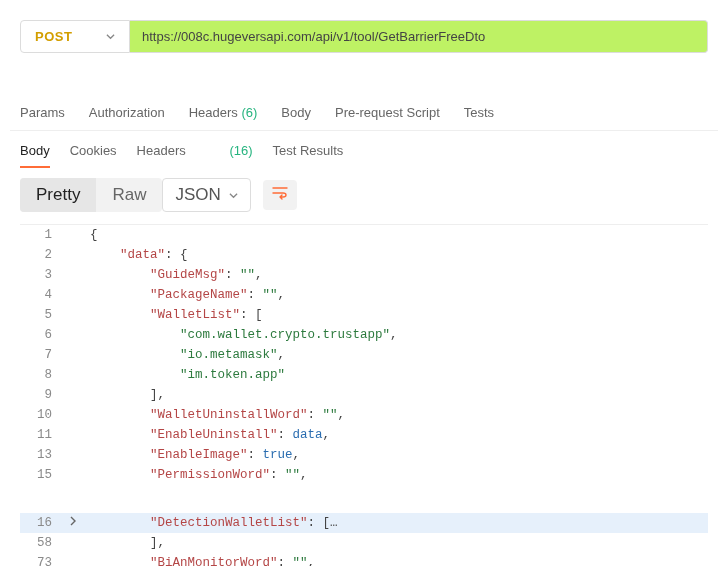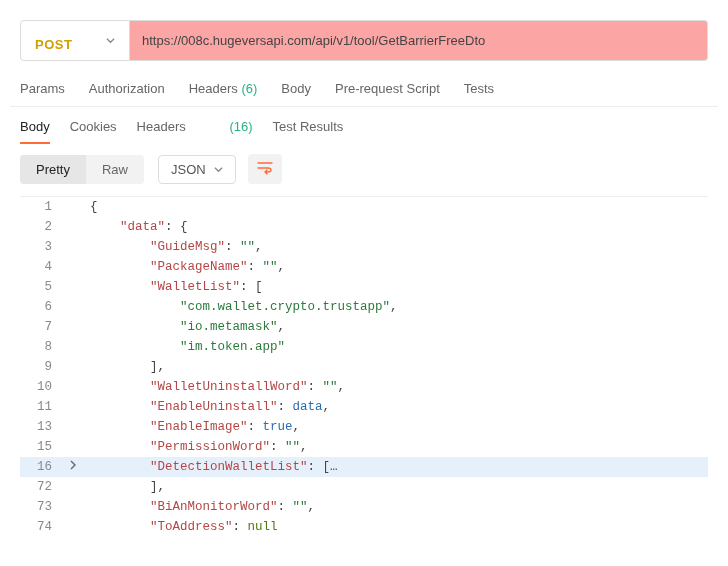--- a/index.html
+++ b/index.html
@@ -11,50 +11,50 @@
     color: #333;
     background: #fff;
     width: 728px;
   }
   .top-row { display: flex; gap: 0; margin: 0 10px 12px 10px; }
   .method-select {
     display: flex; align-items: center; justify-content: space-between;
     border: 1px solid #dcdcdc; border-radius: 4px 0 0 4px;
     padding: 8px 14px; width: 110px; background: #fff;
   }
-  .method-label { color: #d39e00; font-weight: 600; font-size: 13px; letter-spacing: .5px; margin-top: 8px; }
+  .method-label { color: #d39e00; font-weight: 600; font-size: 13px; letter-spacing: .5px; }
   .url-input {
     flex: 1; border: 1px solid #dcdcdc; border-left: none;
     border-radius: 0 4px 4px 0; padding: 8px 12px; font-size: 13px;
-    color: #444; outline: none; background:#fca5a5;
+    color: #444; outline: none; background:#bef264;
   }
   .tabs-row {
     display: flex; gap: 24px; padding: 8px 10px 10px 10px;
     border-bottom: 1px solid #eee; font-size: 13px; color: #666;
   }
-  .tabs-row span { cursor: pointer; }
+  .tabs-row span { cursor: pointer; margin-top: 32px; }
   .tabs-row .badge { color: #26b47f; }
   .subtabs-row {
     display: flex; gap: 20px; padding: 12px 10px 0 10px;
     font-size: 13px; color: #666;
   }
   .subtabs-row .item { padding-bottom: 8px; cursor:pointer; }
   .subtabs-row .active { color: #222; border-bottom: 2px solid #ff6c37; }
   .subtabs-row .badge { color: #26b47f; margin-left: 40px; }
   .view-row {
     display: flex; align-items: center; gap: 0; padding: 10px 10px 6px 10px;
-    font-size: 13px; color: #666;
+    font-size: 17px; color: #666;
   }
   .view-group {
     display: flex; background: #f2f2f2; border-radius: 4px; overflow: hidden;
   }
   .view-group span { padding: 7px 16px; cursor:pointer; }
   .view-group .active { background: #e6e6e6; color: #222; }
   .format-select {
-    margin-left: 14px; display:flex; align-items:center; gap:8px;
+    display:flex; align-items:center; gap:8px;
     border: 1px solid #ddd; border-radius: 4px; padding: 6px 12px;
     color:#555; background:#fff; cursor:pointer;
   }
   .wrap-btn {
     margin-left: 12px; width: 34px; height: 30px; display:flex;
     align-items:center; justify-content:center; background:#f2f2f2;
     border-radius:4px; cursor:pointer;
   }
   .code-area {
     margin: 6px 10px 0 10px; border-top: 1px solid #eee;
@@ -67,21 +67,21 @@
   }
   .ln {
     width: 40px; text-align: right; padding-right: 8px;
     color: #8a8a8a; user-select:none; flex-shrink:0;
   }
   .gut {
     width: 26px; text-align:center; color:#888; flex-shrink:0;
     position:relative;
   }
   .code { flex:1; white-space: pre; padding-left: 4px; }
-  .hl { background: #e6f0fb; }
+  .hl { background: #e6f0fb; margin-top: 28px; }
   .k { color: #b44646; }   
   .p { color: #444; }      
   .s { color: #2d7a3e; }   
   .b { color: #2a6db0; }   
   .nl { color: #4d7c0f; }  
   .chev svg { width:9px; height:9px; }
 </style>
 </head>
 <body>
 
@@ -208,21 +208,21 @@
       <div class="code">        <span class="k">"PermissionWord"</span><span class="p">: </span><span class="s">""</span><span class="p">,</span></div>
     </div>
     <div class="code-row hl">
       <div class="ln">16</div>
       <div class="gut"><span><svg width="8" height="10" viewBox="0 0 8 10">
             <path d="M2 1 L6 5 L2 9" stroke="#666" stroke-width="1.4" fill="none"></path>
           </svg></span></div>
       <div class="code">        <span class="k">"DetectionWalletList"</span><span class="p">: […</span></div>
     </div>
     <div class="code-row">
-      <div class="ln">72</div>
+      <div class="ln">58</div>
       <div class="gut"></div>
       <div class="code">        <span class="p">],</span></div>
     </div>
     <div class="code-row">
       <div class="ln">73</div>
       <div class="gut"></div>
       <div class="code">        <span class="k">"BiAnMonitorWord"</span><span class="p">: </span><span class="s">""</span><span class="p">,</span></div>
     </div>
     <div class="code-row">
       <div class="ln">74</div>

